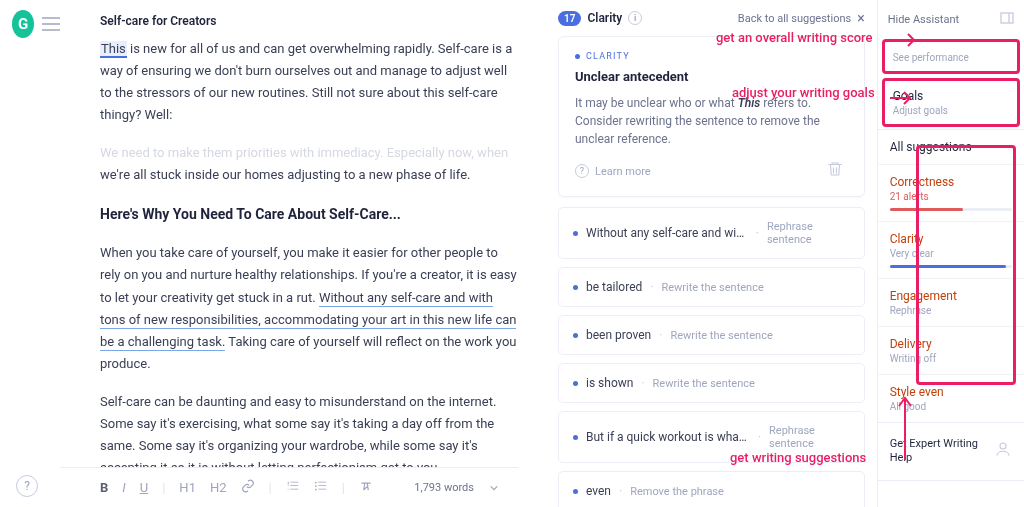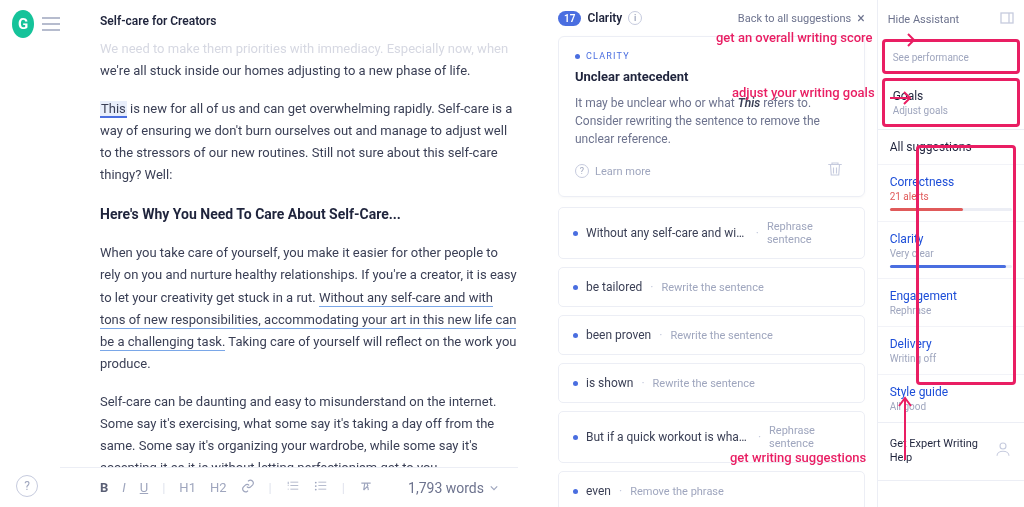--- a/index.html
+++ b/index.html
@@ -70,21 +70,21 @@
   display: flex; align-items: center;
   padding: 0 20px 0 40px;
   justify-content: space-between;
 }
 .fmt-group { display: flex; gap: 14px; color: #9fa6be; font-size: 13px; align-items: center; }
 .fmt-group span { cursor: pointer; }
 .fmt-bold { font-weight: 700; color: #5a5f75; }
 .fmt-i { font-style: italic; }
 .fmt-u { text-decoration: underline; }
 .fmt-sep { color: #e0e3ed; }
-.word-count { font-size: 14px; color: #6d738e; display: flex; align-items: center; gap: 6px; }
+.word-count { font-size: 11px; color: #6d738e; display: flex; align-items: center; gap: 16px; }
 
 
 .suggestions {
   width: 320px;
   padding: 10px 12px 0 0;
   overflow: hidden;
 }
 .sugg-header {
   display: flex; justify-content: space-between; align-items: center;
   font-size: 12px; margin-bottom: 10px;
@@ -151,21 +151,21 @@
 }
 .r-section {
   border-top: 1px solid #eceef5;
   padding: 10px 12px;
 }
 .r-boxed { border: 3px solid #e91e63; border-radius: 4px; margin: 2px 4px; padding: 8px 8px; }
 .r-label { font-size: 12px; color: #1f243c; display: flex; justify-content: space-between; align-items: baseline; }
 .r-score { font-size: 18px; font-weight: 700; }
 .r-sub { font-size: 10px; color: #9fa6be; margin-top: 2px; }
 .r-cat { padding: 10px 12px; border-top: 1px solid #f2f3f8; }
-.r-cat-title { font-size: 12px; color: #1d4ed8; }
+.r-cat-title { font-size: 12px; color: #c2410c; }
 .r-cat-sub { font-size: 10px; color: #e05a5a; margin-top: 2px; }
 .r-cat-sub.ok { color: #9fa6be; }
 .bar { height: 3px; background: #eceef5; margin-top: 6px; border-radius: 2px; position: relative; }
 .bar-fill { position: absolute; height: 100%; border-radius: 2px; }
 .expert { border-top: 1px solid #eceef5; padding: 14px 12px; display: flex; justify-content: space-between; align-items: center; gap: 16px; }
 .expert-text { font-size: 11px; line-height: 1.3; }
 .expert-icon { color: #c6cbde; }
 
 
 .anno {
@@ -194,22 +194,22 @@
           <path d="M0 1h18M0 7h18M0 13h18" stroke="#9fa6be" stroke-width="1.5"></path>
         </svg>
     </span>
   </div>
   <div class="help-icon">?</div>
 </div>
 
 <div class="editor">
   <div class="doc-title">Self-care for Creators</div>
   <div class="doc-body">
+    <p><span class="highlight-word">This</span><span> is new for all of us and can get overwhelming rapidly. Self-care is a way of ensuring we don't burn ourselves out and manage to adjust well to the stressors of our new routines. Still not sure about this self-care thingy? Well:</span></p>
     <p><span class="faded-top">We need to make them priorities with immediacy. Especially now, when</span> <span>we're all stuck inside our homes adjusting to a new phase of life.</span></p>
-    <p><span class="highlight-word">This</span><span> is new for all of us and can get overwhelming rapidly. Self-care is a way of ensuring we don't burn ourselves out and manage to adjust well to the stressors of our new routines. Still not sure about this self-care thingy? Well:</span></p>
     <p class="subheading">Here's Why You Need To Care About Self-Care...</p>
     <p><span>When you take care of yourself, you make it easier for other people to rely on you and nurture healthy relationships. If you're a creator, it is easy to let your creativity get stuck in a rut. </span><span class="underline-blue">Without any self-care and with tons of new responsibilities, accommodating your art in this new life can be a challenging task.</span><span> Taking care of yourself will reflect on the work you produce.</span></p>
     <p>Self-care can be daunting and easy to misunderstand on the internet. Some say it's exercising, what some say it's taking a day off from the same. Some say it's organizing your wardrobe, while some say it's accepting it as it is without letting perfectionism get to you.</p>
   </div>
   <div class="toolbar">
     <div class="fmt-group">
       <span class="fmt-bold">B</span>
       <span class="fmt-i">I</span>
       <span class="fmt-u">U</span>
       <span class="fmt-sep">|</span>
@@ -364,21 +364,21 @@
       </div>
       <div class="r-cat">
         <div class="r-cat-title">Engagement</div>
         <div class="r-cat-sub ok">Rephrase</div>
       </div>
       <div class="r-cat">
         <div class="r-cat-title">Delivery</div>
         <div class="r-cat-sub ok">Writing off</div>
       </div>
       <div class="r-cat">
-        <div class="r-cat-title">Style guide</div>
+        <div class="r-cat-title">Style even</div>
         <div class="r-cat-sub ok">All good</div>
       </div>
     </div>
   <div style="flex:1"></div>
   <div class="expert">
     <div class="expert-text">Get Expert Writing Help</div>
     <span class="expert-icon">
       <svg width="18" height="18" viewBox="0 0 24 24" fill="none" stroke="#c6cbde" stroke-width="1.5">
           <circle cx="12" cy="8" r="4"></circle>
           <path d="M4 21c0-4 4-6 8-6s8 2 8 6"></path>

